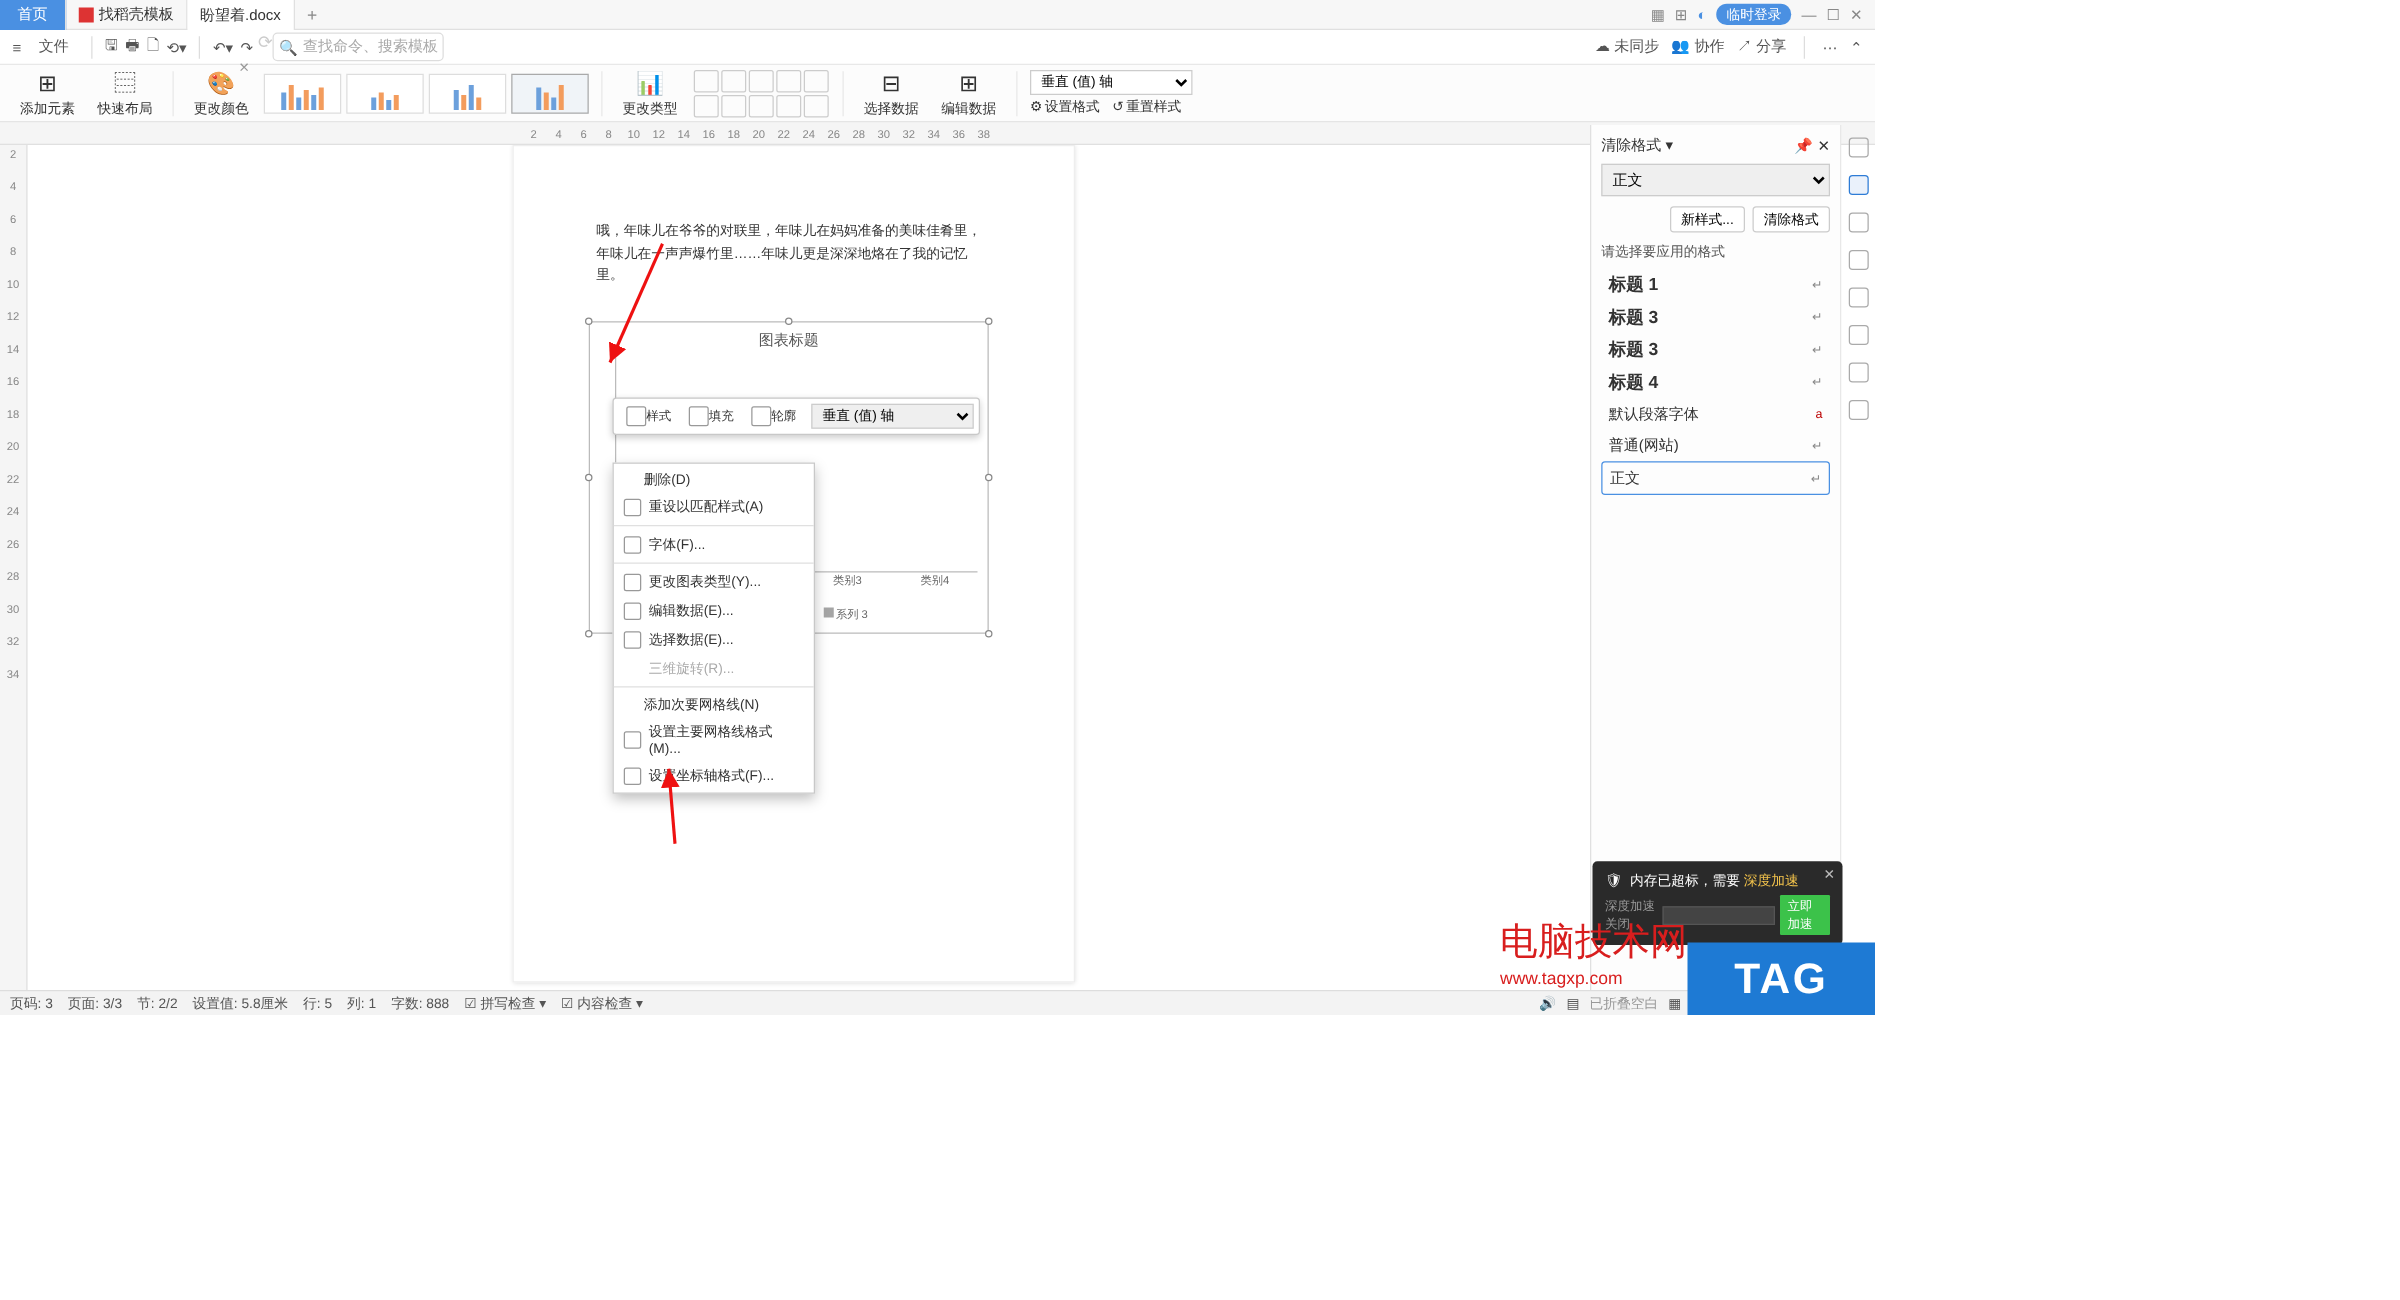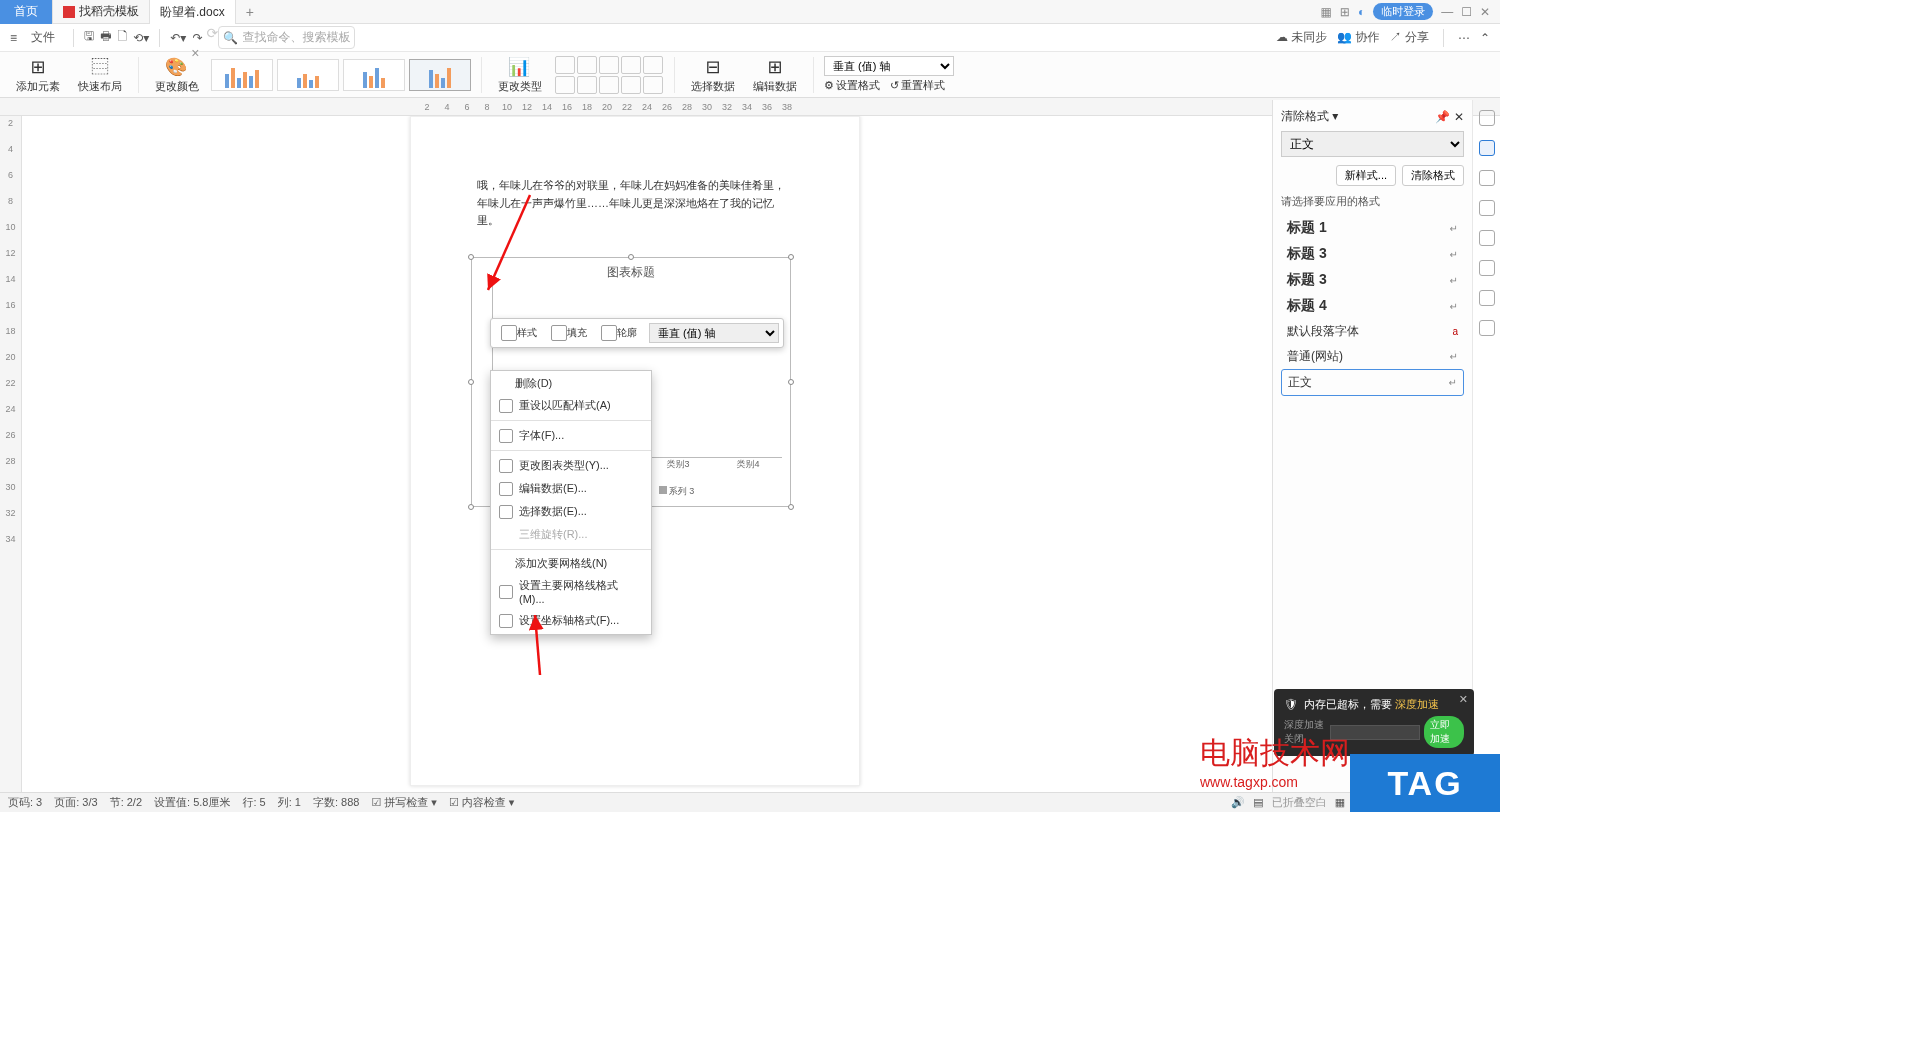--- a/index.html
+++ b/index.html
@@ -108,21 +108,21 @@
   .icon-strip { position:absolute; right:0; top:100px; bottom:20px; width:28px; border-left:1px solid #e8e8e8; display:flex; flex-direction:column; align-items:center; gap:14px; padding-top:10px;}
   .strip-icon { width:16px; height:16px; border:1px solid #aaa; border-radius:3px; cursor:pointer;}
   .strip-icon.active { border-color:#2e7cd6; background:#eaf1fb;}
 
   
   .toast { position:absolute; right: 26px; bottom: 56px; width: 200px; background: #2a2a2a; color:#fff; padding: 8px 10px; border-radius: 4px; font-size:11px; z-index:40; display:flex; flex-direction:column; gap:4px;}
   .toast .row1 { display:flex; align-items:center; gap:6px;}
   .toast .link { color:#f2c24b;}
   .toast .close-t { position:absolute; top:4px; right:6px; color:#bbb; cursor:pointer;}
   .toast input { width: 90px; background:#444; border:1px solid #555; color:#fff; padding:1px 3px; font-size:10px;}
-  .toast .go-btn { background:#3cc24a; color:#fff; padding: 2px 6px; border-radius:14px; font-size:10px;}
+  .toast .go-btn { background:#3cc24a; color:#fff; padding: 2px 6px; border-radius:1px; font-size:10px;}
 
   
   .wm1 { position:absolute; right: 150px; bottom: 22px; z-index:50;}
   .wm1 .line1 { color:#d81e1e; font-size: 30px; font-weight: normal;}
   .wm1 .line2 { color:#d81e1e; font-size: 14px;}
   .tag-badge { position:absolute; right:0; bottom:0; width: 150px; height: 58px; background:#1e7ad4; color:#fff; display:flex; align-items:center; justify-content:center; font-size:34px; font-weight:bold; z-index:50; letter-spacing:2px;}
 
   
   .status-bar { position:absolute; bottom:0; left:0; right:0; height:20px; background:#f3f3f3; border-top:1px solid #ddd; display:flex; align-items:center; padding: 0 8px; font-size:11px; color:#555; gap:12px;}
   .status-right { margin-left:auto; display:flex; gap:8px; align-items:center;}

